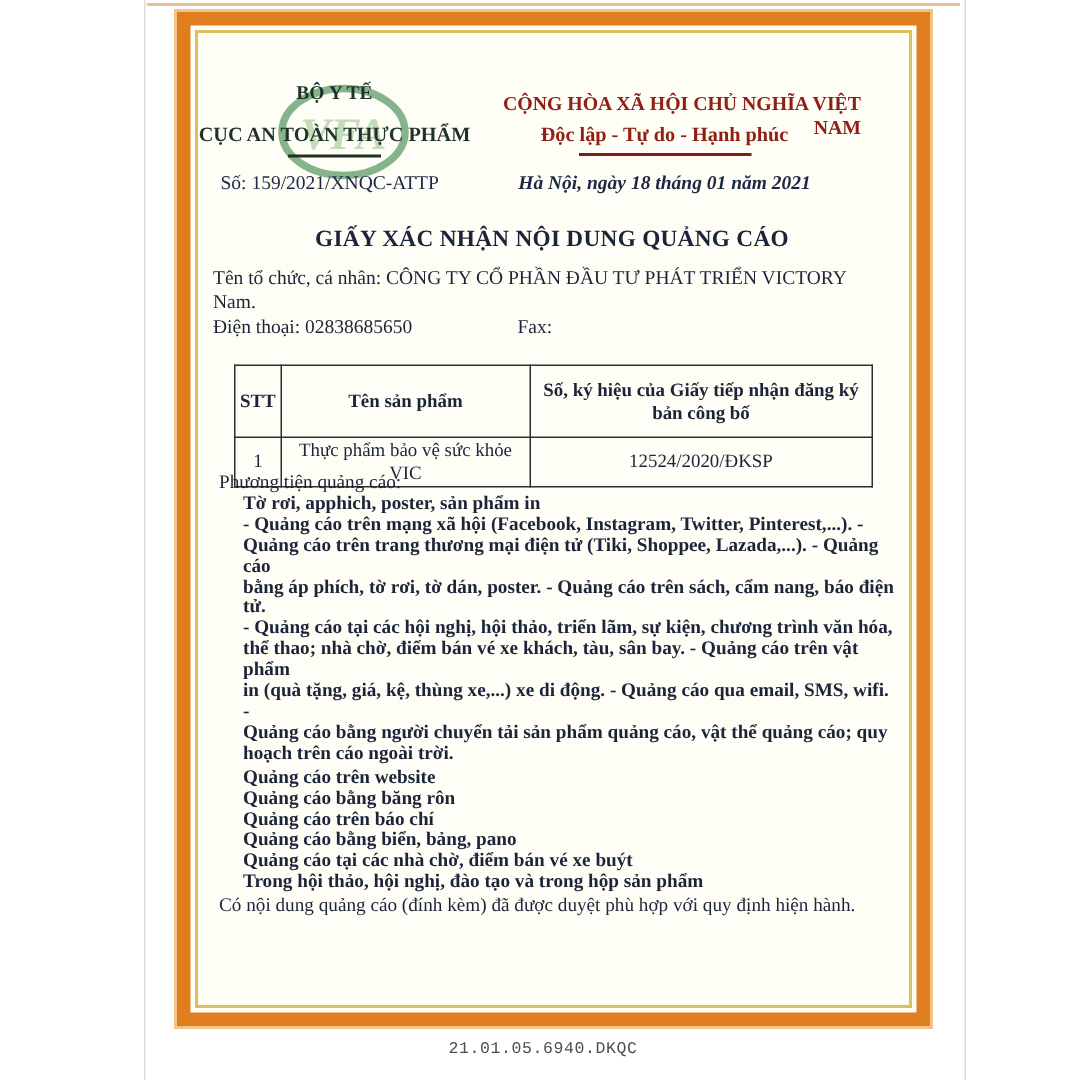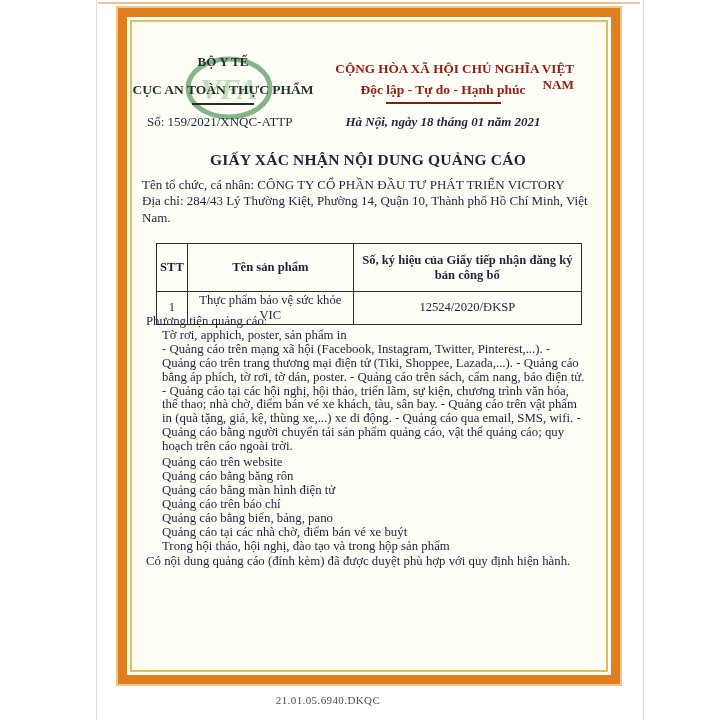--- a/index.html
+++ b/index.html
@@ -23,24 +23,24 @@
   .i{font-style:italic;}
   .rule{position:absolute;height:2px;background:#23301f;}
   .rule.red{background:#7d1f14;}
   .title{font-size:15.5px;letter-spacing:.2px;}
   .body13{font-size:13px;}
   .doc-table{position:absolute;left:156px;top:243px;border-collapse:collapse;table-layout:fixed;
              font-size:12.6px;color:#1b2438;}
   .doc-table td,.doc-table th{border:1.3px solid #2e2e2e;text-align:center;vertical-align:middle;
              padding:1px 3px;line-height:1.18;}
   .media{position:absolute;left:146px;top:315px;width:452px;font-size:12.8px;line-height:13.9px;color:#1b2438;}
-  .media .ind{padding-left:16px;}
+  .media .ind{padding-left:16px;font-weight:bold;}
   .caption{position:absolute;left:0;top:694px;width:656px;text-align:center;
-           font-family:Liberation Serif, serif;
-           font-size:11px;color:#4d4d4d;letter-spacing:.4px;}
+           font-family:Liberation Mono, monospace;
+           font-size:11px;color:#4d4d4d;letter-spacing:.4px;padding-left:34px;}
   .logo{position:absolute;left:183px;top:55px;width:92px;height:66px;opacity:.8;}
 </style>
 </head>
 <body>
 
 <div class="page">
 
   <div class="scan"></div>
   <div class="scan-topline"></div>
 
@@ -85,22 +85,25 @@
 
   <div class="abs ctr b red" style="left:312px;top:61px;width:262px;font-size:13.2px;text-align:right;">CỘNG HÒA XÃ HỘI CHỦ NGHĨA VIỆT NAM</div>
   <div class="abs ctr b red" style="left:312px;top:82px;width:262px;font-size:13.5px;">Độc lập - Tự do - Hạnh phúc</div>
   <div class="rule red" style="left:386px;top:102px;width:115px;"></div>
   <div class="abs ctr b i navy body13" style="left:322px;top:114px;width:242px;">Hà Nội, ngày 18 tháng 01 năm 2021</div>
 
   <div class="abs ctr b title" style="left:136px;top:151px;width:464px;">GIẤY XÁC NHẬN NỘI DUNG QUẢNG CÁO</div>
 
   <div class="abs body13" style="left:142px;top:177px;width:462px;line-height:16.4px;">
     <div>Tên tổ chức, cá nhân: CÔNG TY CỔ PHẦN ĐẦU TƯ PHÁT TRIỂN VICTORY</div>
-    <div>Địa chỉ: 284/43 Lý Thường Kiệt, Phường 14, Quận 10, Thành phố Hồ Chí Minh, Việt</div>
     <div>Nam.</div>
+    <div>
+      <span>Điện thoại: 02838685650</span>
+      <span style="position:absolute;left:203px;">Fax:</span>
+    </div>
   </div>
 
   <table class="doc-table">
     <colgroup>
         <col style="width:30px">
         <col style="width:166px">
         <col style="width:228px">
       </colgroup>
     <tbody>
         <tr style="height:48px;">
@@ -122,21 +125,20 @@
     <div class="ind">- Quảng cáo trên mạng xã hội (Facebook, Instagram, Twitter, Pinterest,...). -</div>
     <div class="ind">Quảng cáo trên trang thương mại điện tử (Tiki, Shoppee, Lazada,...). - Quảng cáo</div>
     <div class="ind">bằng áp phích, tờ rơi, tờ dán, poster. - Quảng cáo trên sách, cẩm nang, báo điện tử.</div>
     <div class="ind">- Quảng cáo tại các hội nghị, hội thảo, triển lãm, sự kiện, chương trình văn hóa,</div>
     <div class="ind">thể thao; nhà chờ, điểm bán vé xe khách, tàu, sân bay. - Quảng cáo trên vật phẩm</div>
     <div class="ind">in (quà tặng, giá, kệ, thùng xe,...) xe di động. - Quảng cáo qua email, SMS, wifi. -</div>
     <div class="ind">Quảng cáo bằng người chuyển tải sản phẩm quảng cáo, vật thể quảng cáo; quy</div>
     <div class="ind">hoạch trên cáo ngoài trời.</div>
     <div class="ind" style="margin-top:2px;">Quảng cáo trên website</div>
     <div class="ind">Quảng cáo bằng băng rôn</div>
-    <div class="ind">Quảng cáo bằng màn hình điện tử</div>
     <div class="ind">Quảng cáo trên báo chí</div>
     <div class="ind">Quảng cáo bằng biển, bảng, pano</div>
     <div class="ind">Quảng cáo tại các nhà chờ, điểm bán vé xe buýt</div>
     <div class="ind">Trong hội thảo, hội nghị, đào tạo và trong hộp sản phẩm</div>
     <div style="margin-top:2px;">Có nội dung quảng cáo (đính kèm) đã được duyệt phù hợp với quy định hiện hành.</div>
   </div>
 
   <div class="caption">21.01.05.6940.DKQC</div>
 
 </div>

